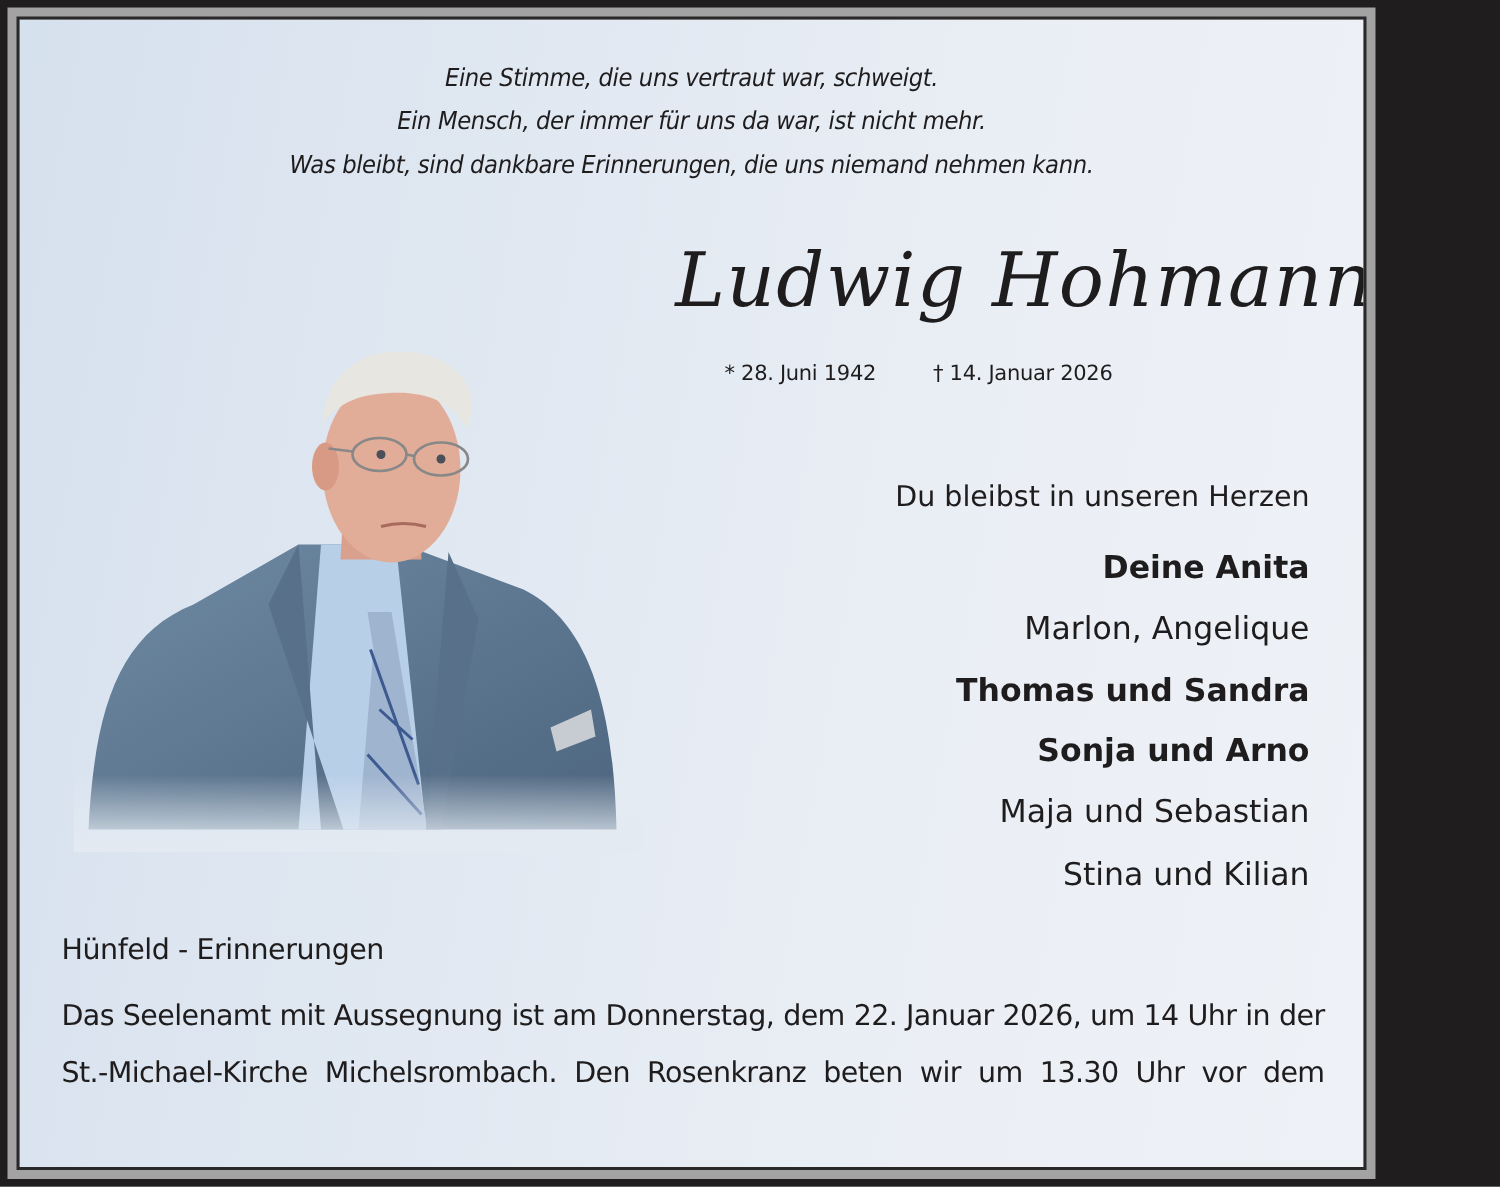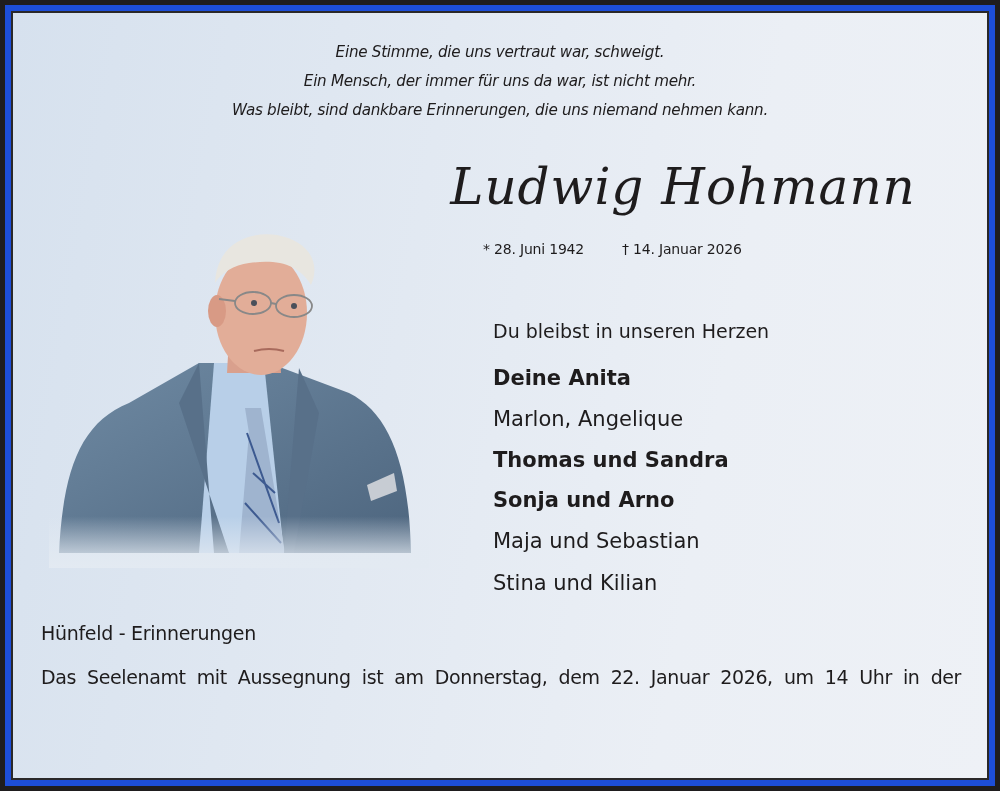--- a/index.html
+++ b/index.html
@@ -4,22 +4,22 @@
   <style>
     html, body { margin: 0; padding: 0; }
     body {
       width: 1000px; height: 791px;
       background: #1f1d1e;
       position: relative; overflow: hidden;
       font-family: "DejaVu Sans", sans-serif;
       color: #1e1c1d;
     }
     .outer {
-      position: absolute; left: 5px; top: 5px; width: 990px; height: 781px;
-      background: #1d4ed8;
+      position: absolute; left: 5px; top: 5px; width: 912px; height: 781px;
+      background: #a3a3a3;
       box-sizing: border-box;
     }
     .inner {
       position: absolute; left: 6px; top: 6px; right: 6px; bottom: 6px;
       border: 2px solid #2a2829;
       background: linear-gradient(100deg, #d6e1ee 0%, #e2e9f2 40%, #ebeff5 70%, #eef1f6 100%);
       box-sizing: border-box;
       overflow: hidden;
     }
     .poem {
@@ -43,21 +43,21 @@
       color: #1e1c1d;
     }
     .dates {
       position: absolute; left: 470px; top: 228px;
       font-size: 14px; white-space: nowrap;
       letter-spacing: -0.2px;
     }
     .dates .gap { display: inline-block; width: 38px; }
     .family {
       position: absolute; left: 480px; width: 380px; top: 303px;
-      text-align: left;
+      text-align: right;
     }
     .family .line { white-space: nowrap; }
     .family .sub { font-size: 19px; height: 42px; line-height: 30px; }
     .family .bold { font-weight: bold; font-size: 21px; height: 40px; line-height: 40px; }
     .family .reg { font-size: 21px; height: 42px; line-height: 42px; }
     .photo {
       position: absolute; left: 36px; top: 210px; width: 380px; height: 345px;
     }
     .place {
       position: absolute; left: 28px; top: 609px;
@@ -142,16 +142,17 @@
       <div class="line bold">Thomas und Sandra</div>
       <div class="line bold">Sonja und Arno</div>
       <div class="line reg">Maja und Sebastian</div>
       <div class="line reg">Stina und Kilian</div>
     </div>
 
     <div class="place">Hünfeld - Erinnerungen</div>
 
     <div class="notice">
       <div>Das Seelenamt mit Aussegnung ist am Donnerstag, dem 22. Januar 2026, um 14 Uhr in der</div>
+      <div>St.-Michael-Kirche Michelsrombach. Den Rosenkranz beten wir um 13.30 Uhr vor dem</div>
     </div>
 
   </div>
 </div>
 
 </body></html>

